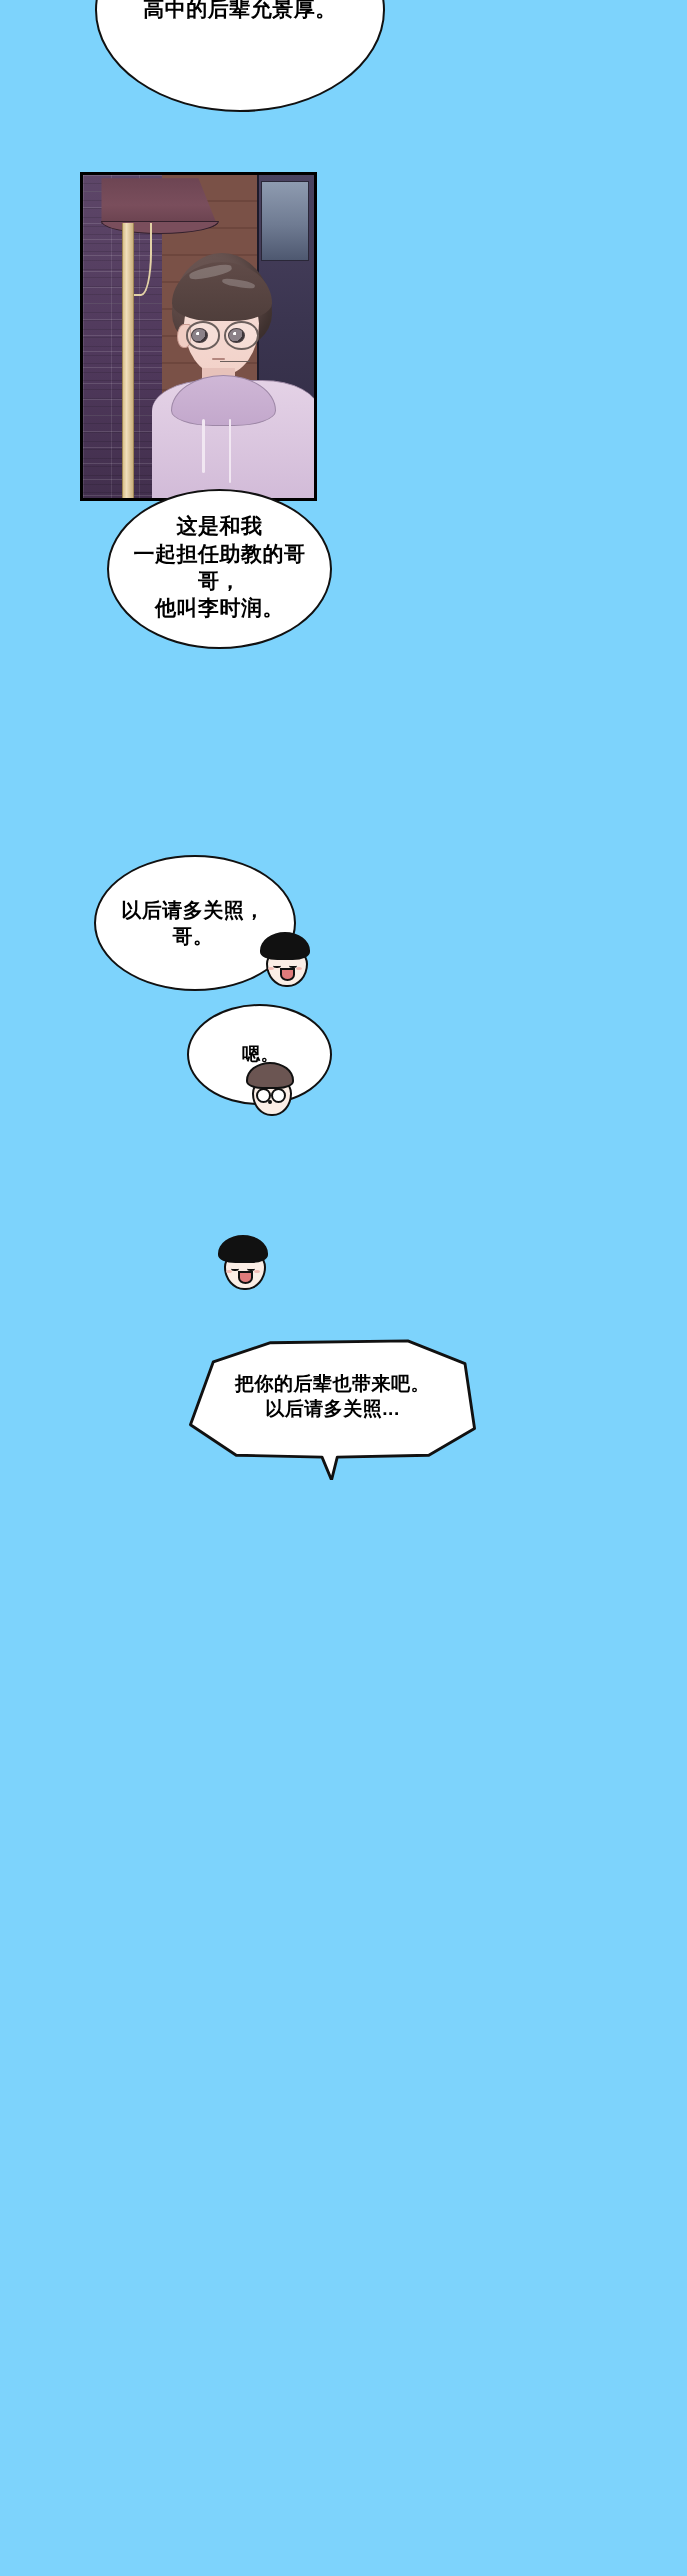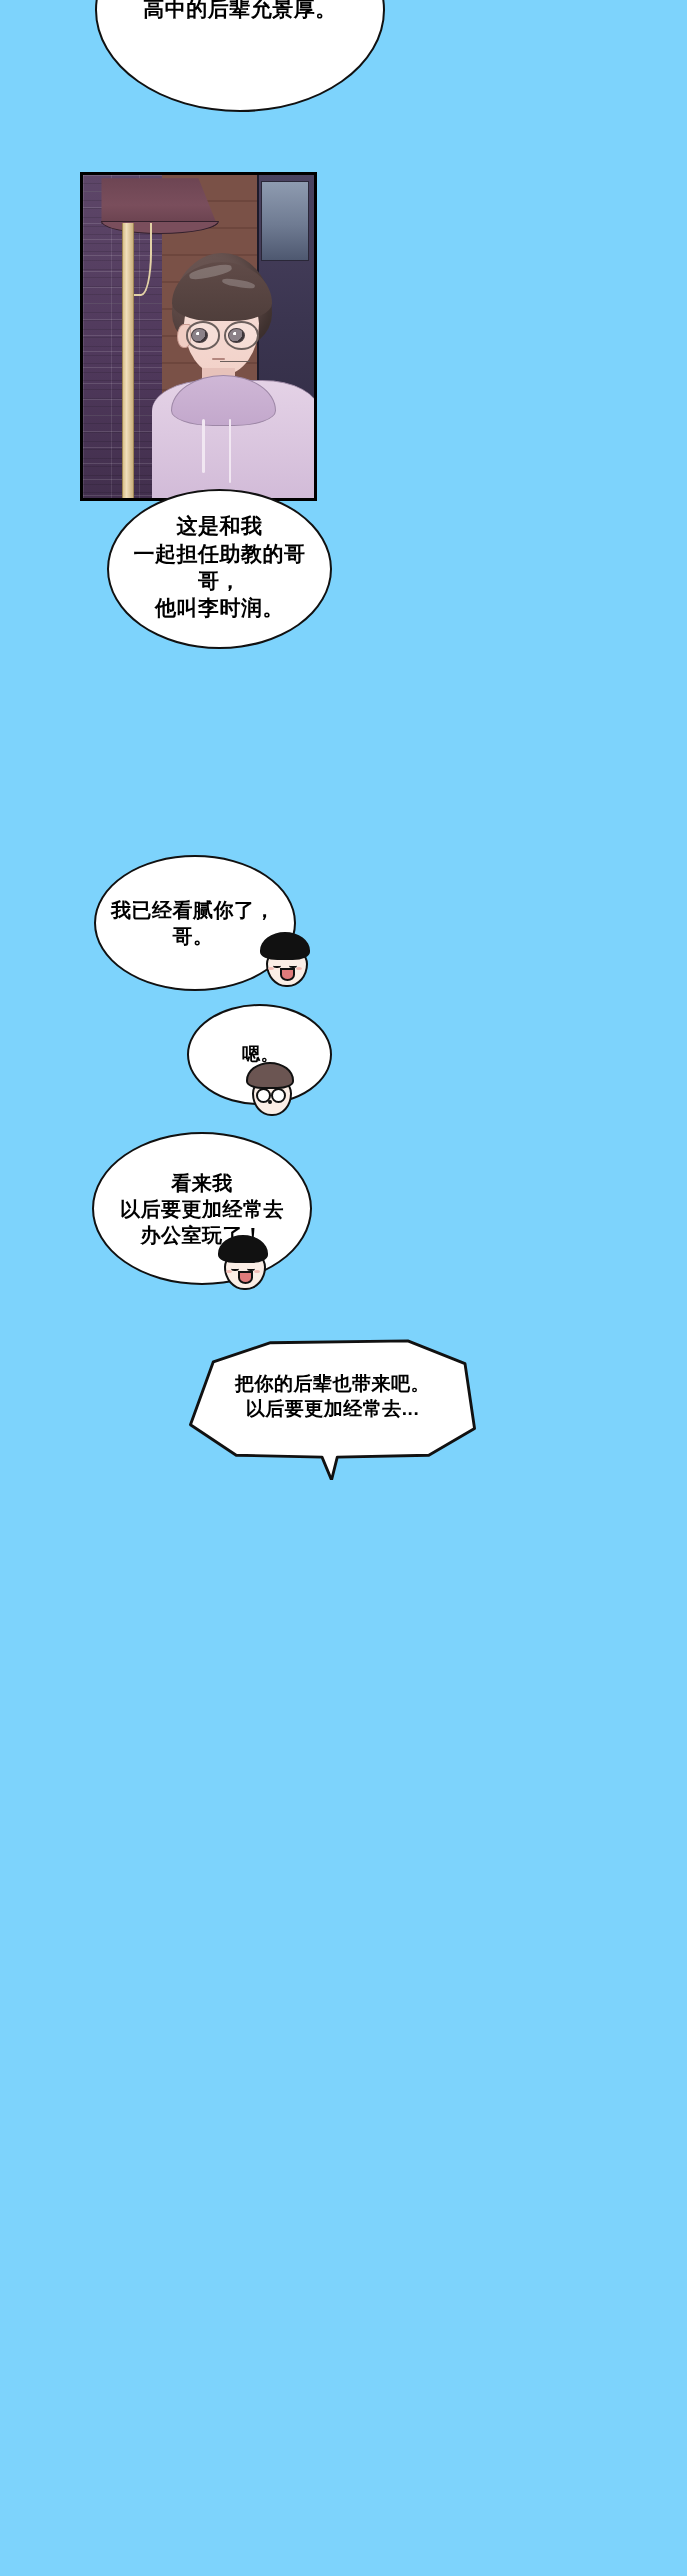--- a/index.html
+++ b/index.html
@@ -238,21 +238,21 @@
   </div>
 
   <div class="bubble ellipse" style="left:107px;top:489px;width:225px;height:160px;font-size:21px;font-family:Liberation Mono, monospace;">
     <span class="txt">这是和我
 一起担任助教的哥哥，
 他叫李时润。</span>
   </div>
 
 
   <div class="bubble ellipse" style="left:94px;top:855px;width:202px;height:136px;font-size:20px;">
-    <span class="txt" style="padding-right:13.4px;">我已经看腻你了，
+    <span class="txt" style="padding-right:13.4px;">以后请多关照，
 哥。</span>
   </div>
   <div class="chibi" style="left:260px;top:932px;width:50px;height:53px;">
     <div class="ch-face"></div>
     <div class="ch-hair" style="background:#111;"></div>
     <div class="ch-eye" style="left:26%;top:58%;"></div>
     <div class="ch-eye" style="left:58%;top:58%;"></div>
     <div class="ch-mouth"></div>
     <div class="ch-cheek" style="left:16%;top:66%;"></div>
     <div class="ch-cheek" style="left:72%;top:66%;"></div>
@@ -262,40 +262,35 @@
     <span class="txt" style="padding-right:7.6px;">嗯。</span>
   </div>
   <div class="chibi" style="left:246px;top:1062px;width:48px;height:52px;">
     <div class="ch-face"></div>
     <div class="ch-hair" style="background:#6b5552;"></div>
     <div class="ch-eye glass" style="left:20%;top:50%;"></div>
     <div class="ch-eye glass" style="left:52%;top:50%;"></div>
     <div style="position:absolute;left:46%;top:74%;width:3.8px;height:3.8px;background:#111;border-radius:50%;"></div>
   </div>
 
-  <div class="bubble ellipse" style="left:92px;top:1132px;width:220px;height:153px;font-size:20px;">
-    <span class="txt">看来我
-以后要更加经常去
-办公室玩了！</span>
-  </div>
   <div class="chibi" style="left:218px;top:1235px;width:50px;height:53px;">
     <div class="ch-face"></div>
     <div class="ch-hair" style="background:#111;"></div>
     <div class="ch-eye" style="left:26%;top:58%;"></div>
     <div class="ch-eye" style="left:58%;top:58%;"></div>
     <div class="ch-mouth"></div>
     <div class="ch-cheek" style="left:16%;top:66%;"></div>
     <div class="ch-cheek" style="left:72%;top:66%;"></div>
   </div>
 
   <div class="jagged" style="left:179px;top:1337px;width:307px;height:143px;">
     <svg viewBox="0 0 322 150" width="307" height="143">
       <path d="M 36 26 L 96 6 L 240 4 L 300 28 L 310 96 L 262 124
                L 166 126 L 160 150 L 150 126 L 60 124 L 12 92 Z" fill="#ffffff" stroke="#111111" stroke-width="3" stroke-linejoin="round"></path>
     </svg>
     <div class="jtxt" style="font-size:19px;">
       <span>把你的后辈也带来吧。
-以后要更加经常去...</span>
+以后请多关照...</span>
     </div>
   </div>
 
 </div>
 
 
 </body></html>

